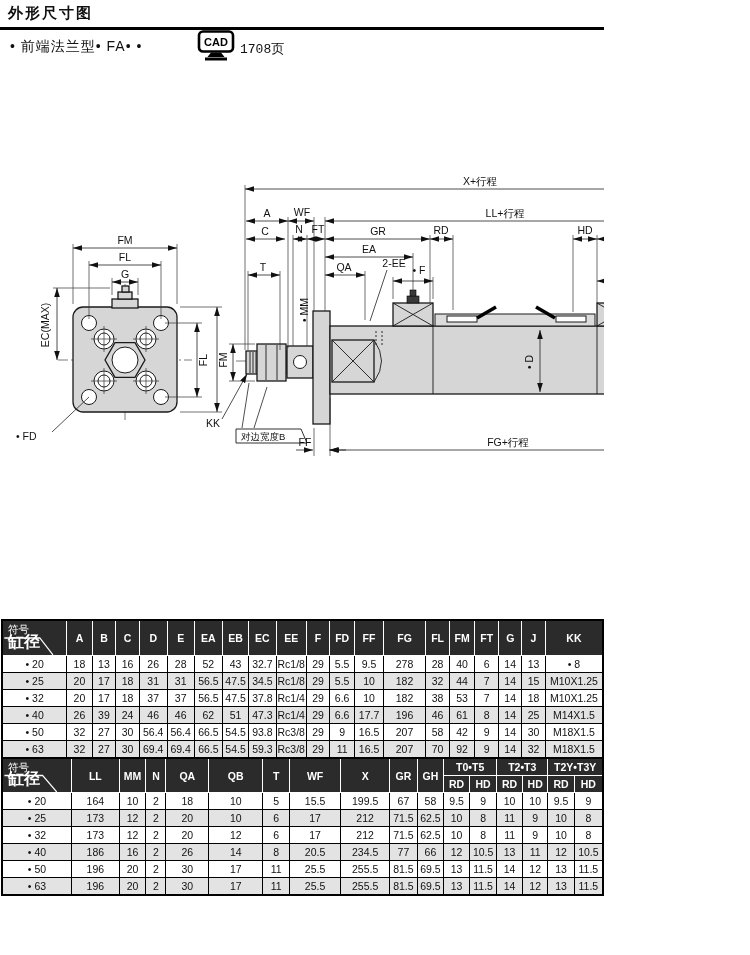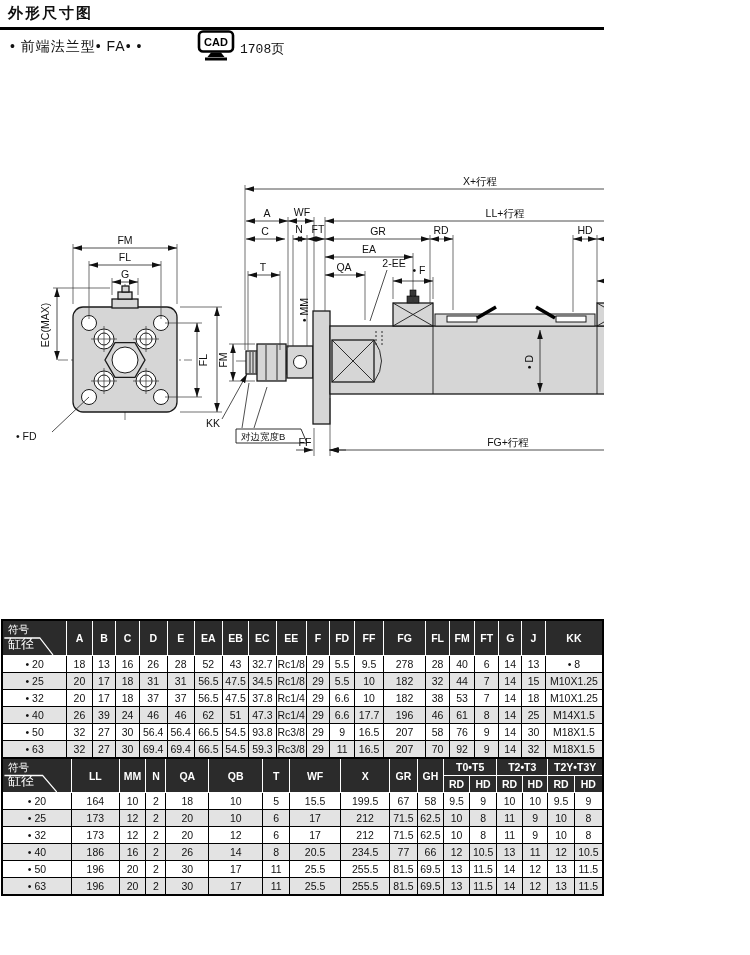--- a/index.html
+++ b/index.html
@@ -28,21 +28,21 @@
   
   .twrap{left:1px;}
   table{border-collapse:collapse;table-layout:fixed;border:2px solid #000;font-size:10.5px;}
   th{background:#2b2b2b;color:#fff;border:1px solid #fff;font-weight:bold;padding:0;text-align:center;}
   td{border:1px solid #000;text-align:center;padding:0;height:16px;background:#fff;}
   tbody tr:nth-child(even) td{background:#e3e3e3;}
   .t1 thead th{height:34px;}
   .t2 thead th{height:16px;}
   th.corner{position:relative;text-align:right;padding-left:17px;}
   th.corner .c-top{position:absolute;left:5px;top:2px;font-weight:normal;font-size:10.5px;}
-  th.corner .c-bot{position:absolute;left:5px;bottom:2px;font-weight:normal;font-size:13px;}
+  th.corner .c-bot{position:absolute;left:5px;bottom:2px;font-weight:bold;font-size:16px;}
   th.corner svg{position:absolute;left:0;top:0;width:100%;height:100%;}
 </style>
 </head>
 <body>
 
 <div class="page">
 
   <div class="abs title">外形尺寸图</div>
   <div class="abs rule"></div>
   <div class="abs subtitle">•  前端法兰型•  FA•  •</div>
@@ -433,21 +433,21 @@
             <td>56.4</td>
             <td>66.5</td>
             <td>54.5</td>
             <td>93.8</td>
             <td>Rc3/8</td>
             <td>29</td>
             <td>9</td>
             <td>16.5</td>
             <td>207</td>
             <td>58</td>
-            <td>76</td>
+            <td>42</td>
             <td>9</td>
             <td>14</td>
             <td>30</td>
             <td>M18X1.5</td>
           </tr>
           <tr>
             <td class="bore">• 63</td>
             <td>32</td>
             <td>27</td>
             <td>30</td>

